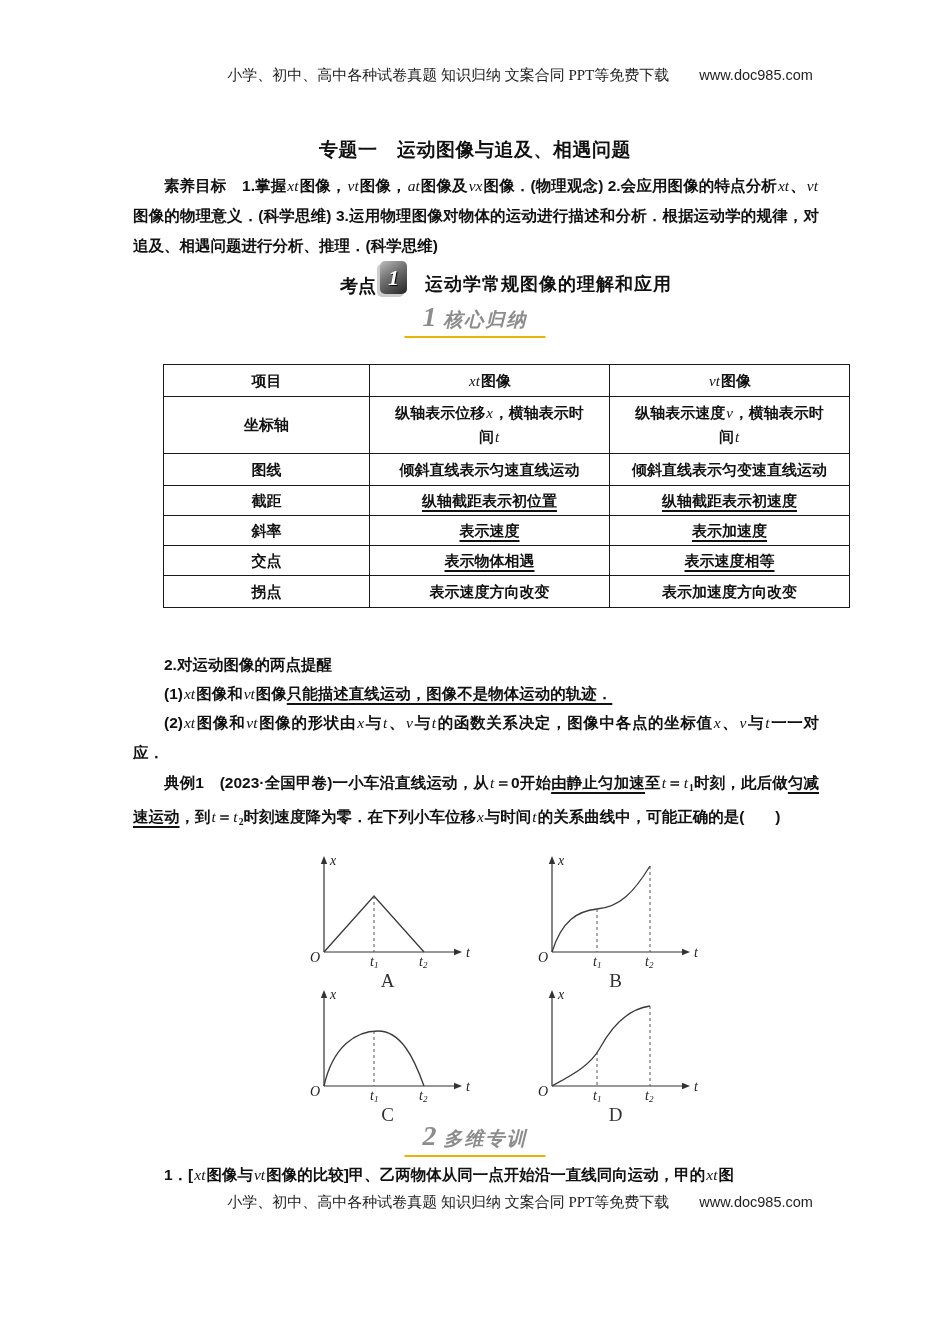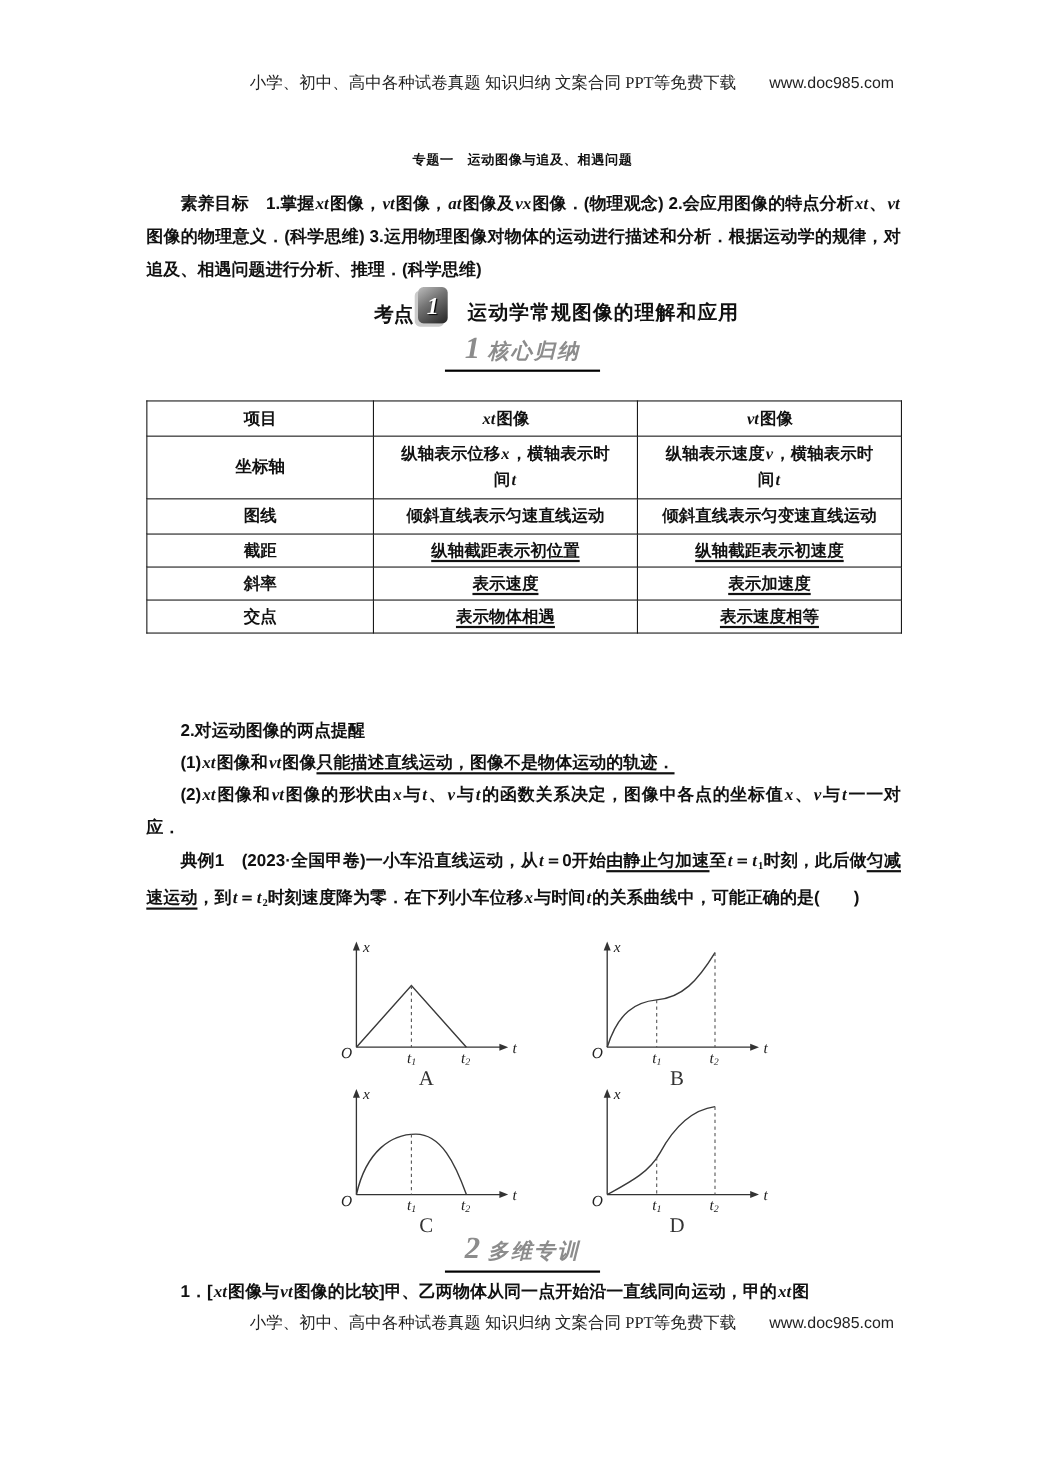--- a/index.html
+++ b/index.html
@@ -6,43 +6,43 @@
   .page{position:relative;width:950px;height:1344px;background:#ffffff;margin:0 auto;
         font-family:"Liberation Sans",sans-serif;color:#111;overflow:hidden;}
   .abs{position:absolute;}
 
   
   .pgline{width:100%;text-align:center;font-family:"Liberation Serif",serif;
           font-size:15px;color:#222;white-space:nowrap;padding-left:45px;}
   .pgline .url{margin-left:30px;font-family:"Liberation Sans",sans-serif;font-size:14.5px;}
 
   
-  .doc-title{width:100%;text-align:center;font-size:12px;font-weight:700;letter-spacing:.5px;}
+  .doc-title{width:100%;text-align:center;font-size:19px;font-weight:700;letter-spacing:.5px;}
 
   
   .para{left:133px;width:686px;font-weight:700;font-size:15.5px;text-align:justify;}
   .ind{text-indent:2em;}
 
   
-  .seg-i{font-family:"Liberation Serif",serif;font-style:italic;font-weight:700;padding:0 1px;}
+  .seg-i{font-family:"Liberation Serif",serif;font-style:italic;font-weight:400;padding:0 1px;}
   .seg-u{text-decoration:underline;text-underline-offset:4px;text-decoration-thickness:1.5px;}
   .seg-sub{font-family:"Liberation Serif",serif;font-size:.62em;vertical-align:-0.28em;font-weight:700;}
 
   
   .kaodian{left:340px;font-size:18px;font-weight:700;display:flex;align-items:flex-end;}
   .kd-badge{display:inline-block;width:27px;height:33px;border-radius:5px;
             background:linear-gradient(145deg,#bdbdbd,#757575 40%,#242424);
             box-shadow:-3px 3px 0 #cccccc;color:#fff;text-align:center;line-height:33px;
             font-family:"Liberation Serif",serif;font-style:italic;font-weight:700;font-size:22px;
             text-shadow:1px 1px 1px #000;margin:0 8px 4px 4px;}
   .kd-title{margin-left:10px;padding-bottom:2px;letter-spacing:1px;}
 
   
   .sec{left:50%;transform:translateX(-50%);color:#8c8c8c;font-style:italic;font-weight:700;
-       border-bottom:2px solid #000000;padding:0 18px 3px;white-space:nowrap;}
+       border-bottom:2px solid #eab308;padding:0 18px 3px;white-space:nowrap;}
   .sec .num{font-size:28px;font-family:"Liberation Serif",serif;margin-right:7px;}
   .sec .lbl{font-size:19px;letter-spacing:2px;}
 
   
   .cmp-title{left:133px;width:686px;font-size:16px;font-weight:700;padding-left:42px;box-sizing:border-box;}
   table.cmp{left:133px;border-collapse:collapse;table-layout:fixed;width:686px;}
   table.cmp td{border:1.6px solid #1a1a1a;text-align:center;vertical-align:middle;
                font-weight:700;font-size:15px;padding:1px 4px;line-height:24px;}
   tr.h30 td{height:29px;} tr.h56 td{height:54px;} tr.h28 td{height:27px;}
 
@@ -73,21 +73,21 @@
     <span>考点</span>
       <span class="kd-badge">1</span>
       <span class="kd-title">运动学常规图像的理解和应用</span>
   </div>
 
   <div class="abs sec" style="top:301px;">
     <span class="num">1</span><span class="lbl">核心归纳</span>
   </div>
 
 
-  <table class="cmp abs" style="top:364px;">
+  <table class="cmp abs" style="top:364px;margin-left:30px;">
     <colgroup>
         <col style="width:206px">
         <col style="width:240px">
         <col style="width:240px">
       </colgroup>
     <tbody>
       <tr class="h30">
         <td><span>项目</span></td>
         <td><span class="seg-i">xt</span><span>图像</span></td>
         <td><span class="seg-i">vt</span><span>图像</span></td>
@@ -110,20 +110,25 @@
       <tr class="h28">
         <td><span>斜率</span></td>
         <td><span class="seg-u">表示速度</span></td>
         <td><span class="seg-u">表示加速度</span></td>
       </tr>
       <tr class="h28">
         <td><span>交点</span></td>
         <td><span class="seg-u">表示物体相遇</span></td>
         <td><span class="seg-u">表示速度相等</span></td>
       </tr>
+      <tr class="h30">
+        <td><span>拐点</span></td>
+        <td><span>表示速度方向改变</span></td>
+        <td><span>表示加速度方向改变</span></td>
+      </tr>
     </tbody>
   </table>
 
   <div class="abs para" style="top:651px;">
     <div class="ind" style="line-height:28px;">2.对运动图像的两点提醒</div>
     <div class="ind" style="line-height:29px;"><span>(1)</span><span class="seg-i">xt</span><span>图像和</span><span class="seg-i">vt</span><span>图像</span><span class="seg-u">只能描述直线运动，图像不是物体运动的轨迹．</span></div>
     <div class="ind" style="line-height:30px;"><span>(2)</span><span class="seg-i">xt</span><span>图像和</span><span class="seg-i">vt</span><span>图像的形状由</span><span class="seg-i">x</span><span>与</span><span class="seg-i">t</span><span>、</span><span class="seg-i">v</span><span>与</span><span class="seg-i">t</span><span>的函数关系决定，图像中各点的坐标值</span><span class="seg-i">x</span><span>、</span><span class="seg-i">v</span><span>与</span><span class="seg-i">t</span><span>一一对应．</span></div>
     <div class="ind" style="line-height:29px;"><span>典例1　(2023·全国甲卷)一小车沿直线运动，从</span><span class="seg-i">t</span><span>＝0开始</span><span class="seg-u">由静止匀加速</span><span>至</span><span class="seg-i">t</span><span>＝</span><span class="seg-i">t</span><span class="seg-sub">1</span><span>时刻，此后做</span><span class="seg-u">匀减速运动</span><span>，到</span><span class="seg-i">t</span><span>＝</span><span class="seg-i">t</span><span class="seg-sub">2</span><span>时刻速度降为零．在下列小车位移</span><span class="seg-i">x</span><span>与时间</span><span class="seg-i">t</span><span>的关系曲线中，可能正确的是(　　)</span></div>
   </div>
 

